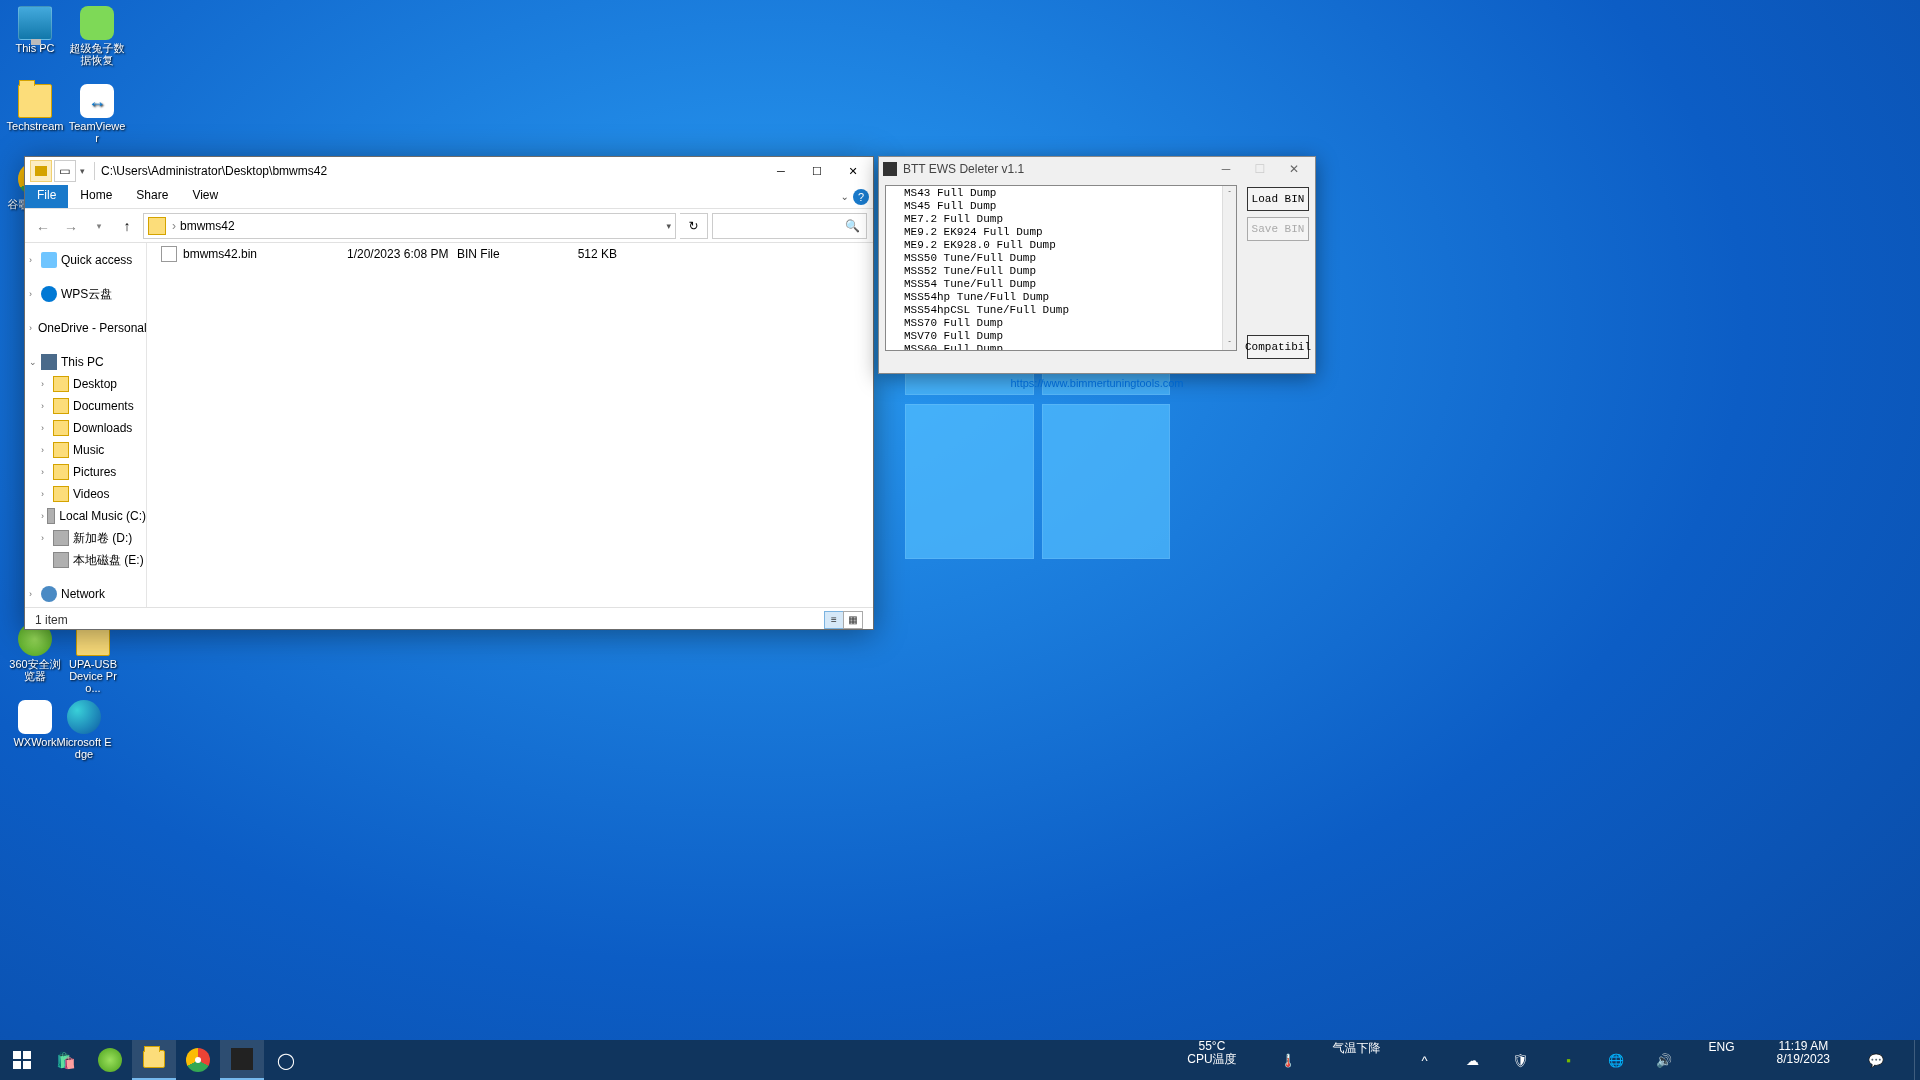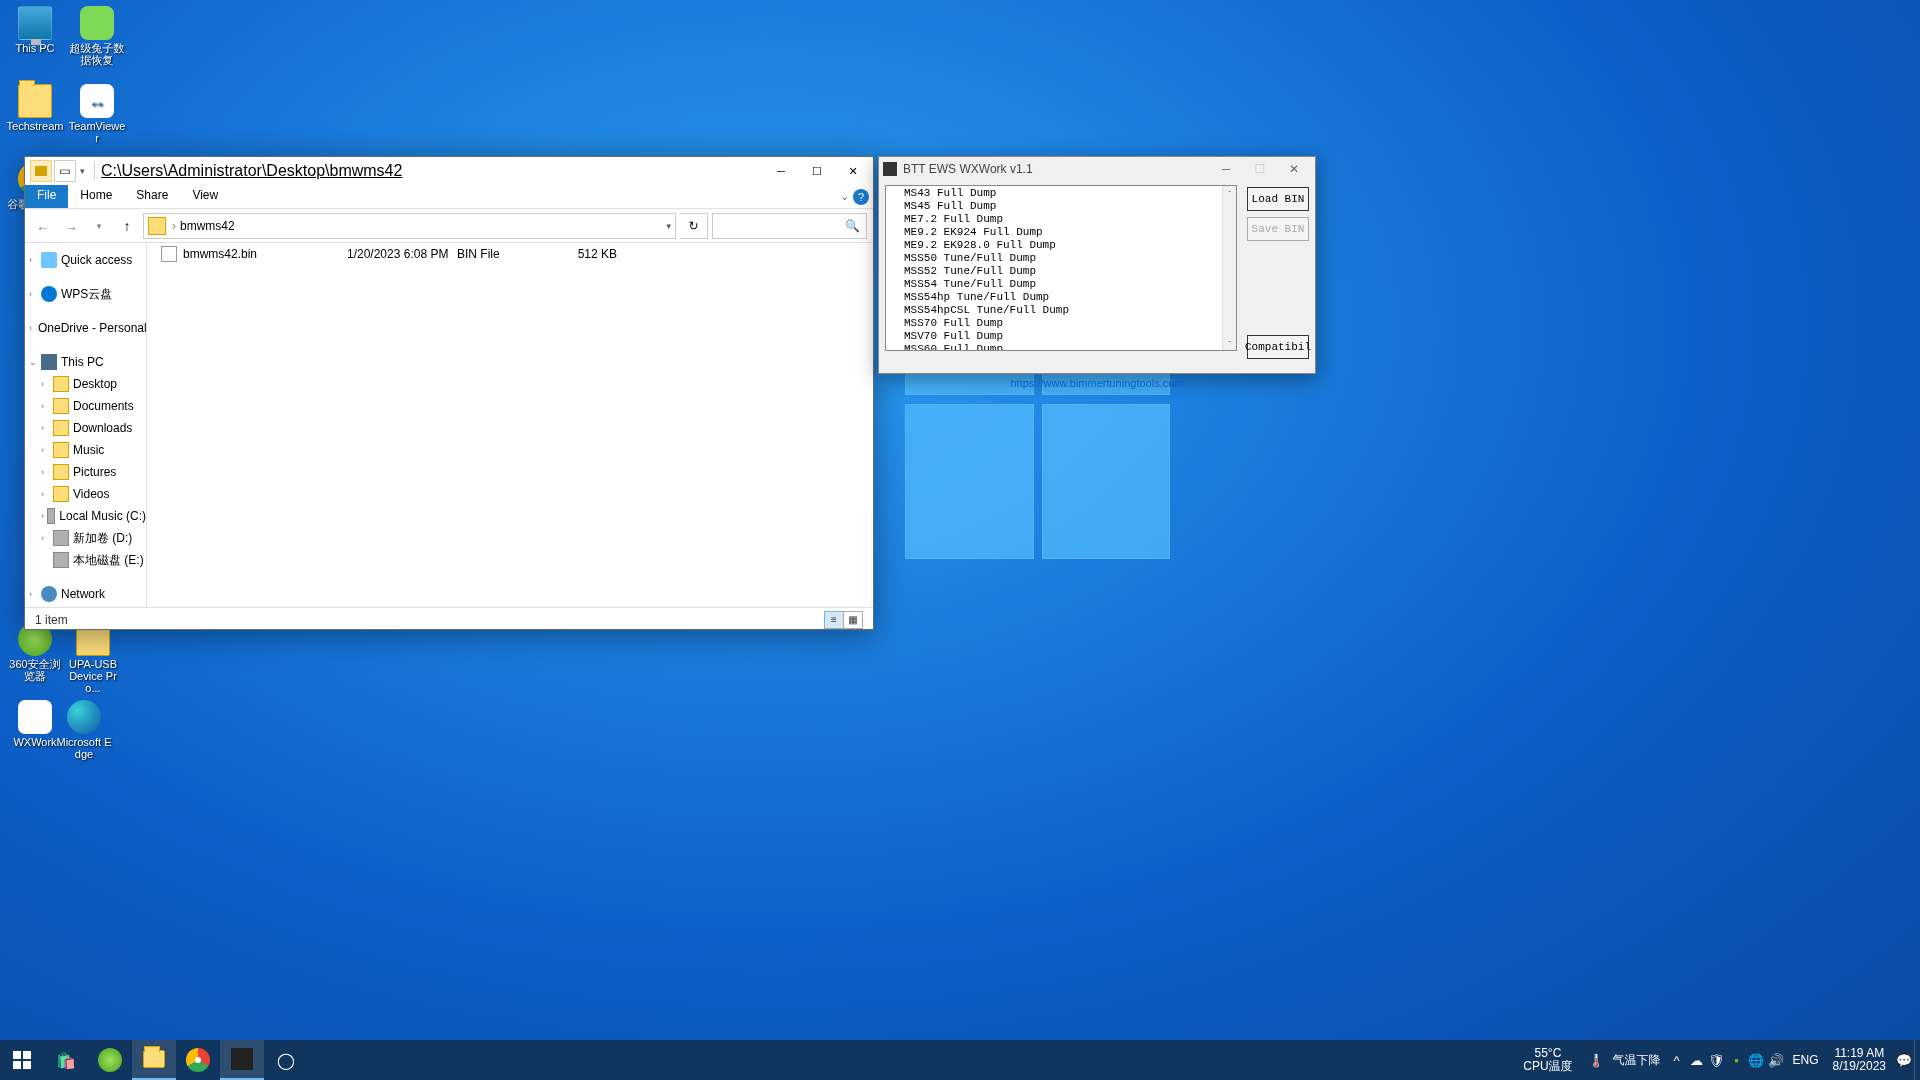--- a/index.html
+++ b/index.html
@@ -18,21 +18,21 @@
 .dicon .glyph { width:34px; height:34px; margin:0 auto 2px; }
 .dicon span { display:block; word-break:break-all; line-height:12px;}
 
 
 .explorer { position:absolute; left:24px; top:156px; width:850px; height:474px; background:#fff; border:1px solid #6b6b6b; box-shadow:0 4px 30px rgba(0,0,0,.4); font-size:12px; color:#000;}
 .exp-titlebar { height:28px; background:#fff; display:flex; align-items:center; padding:0 2px;}
 .qat { display:flex; align-items:center; gap:2px; padding-left:3px;}
 .qat-btn { width:22px; height:22px; display:flex; align-items:center; justify-content:center; background:#fcedc2; border:1px solid #f0d070;}
 .qat-dd{ width:10px; font-size:9px; color:#555; padding-left:2px;}
 .exp-sep { width:1px; height:18px; background:#d0d0d0; margin:0 6px;}
-.exp-title-path { flex:1; font-size:16px; white-space:nowrap; overflow:hidden;text-decoration:underline;}
+.exp-title-path { flex:1; font-size:12px; white-space:nowrap; overflow:hidden;}
 .win-controls { display:flex;}
 .win-controls div{ width:36px; height:28px; display:flex; align-items:center; justify-content:center; font-size:11px;}
 .exp-ribbon { background:#fff; border-bottom:1px solid #e1e1e1; display:flex; align-items:stretch; height:24px;}
 .exp-ribbon .tab{ padding:3px 12px 4px; font-size:12px; cursor:pointer;}
 .exp-ribbon .file{ background:#1979ca; color:#fff;}
 .exp-ribbon-right{ margin-left:auto; display:flex; align-items:center; padding-right:4px; gap:4px;}
 .help-circle{ width:16px;height:16px;border-radius:50%;background:#1979ca;color:#fff;font-size:11px;display:flex;align-items:center;justify-content:center;}
 .exp-addr { display:flex; align-items:center; height:34px; padding:4px 6px; gap:4px; border-bottom:1px solid #e1e1e1;}
 .nav-arrow{ width:24px;height:24px; display:flex;align-items:center;justify-content:center; color:#808080; font-size:14px;}
 .nav-arrow.enabled{ color:#000;}
@@ -83,21 +83,21 @@
 .ews-btn{ height:24px; border:1px solid #333; background:#f4f4f4; font-family:"Courier New",monospace; font-size:11px; display:flex;align-items:center;justify-content:center;}
 .ews-btn.disabled{ border-color:#aaa; color:#aaa;}
 .ews-btn.compat{ margin-top:88px;}
 .ews-link{ text-align:center; font-size:11px; padding-bottom:4px;margin-top:16px;}
 .ews-link a{ color:#0066cc;}
 
 
 .taskbar{ position:absolute; left:0; bottom:0; width:100%; height:40px; background:#10355e; display:flex; align-items:center; color:#fff;}
 .tb-btn{ width:44px; height:40px; display:flex; align-items:center; justify-content:center;}
 .tb-btn.active{ border-bottom:2px solid #76b9ed; background:rgba(255,255,255,.12);}
-.tb-right{ margin-left:auto; display:flex; align-items:center; height:100%;}
+.tb-right{ margin-left:auto; display:flex; height:100%;gap:28px;}
 .tb-weather{ font-size:12px; text-align:center; padding:0 14px; line-height:13px;}
 .tray-ico{ width:20px; height:40px; display:flex; align-items:center; justify-content:center; font-size:13px;}
 .tb-clock{ font-size:12px; text-align:center; padding:0 8px; line-height:13px;}
 .tb-lang{ font-size:12px; padding:0 6px;}
 .win-start{width:18px;height:18px;display:grid;grid-template-columns:1fr 1fr;grid-template-rows:1fr 1fr;gap:2px;}
 .win-start span{background:#fff;}
 
 
 .g-monitor{width:34px;height:28px;background:linear-gradient(#4ad,#17a);border:1px solid #fff3;border-radius:3px;position:relative;}
 .g-monitor:after{content:"";position:absolute;bottom:-6px;left:12px;width:10px;height:6px;background:#bbb;}
@@ -315,21 +315,21 @@
     <div class="view-toggles">
       <div class="active">≡</div>
       <div>▦</div>
     </div>
   </div>
 </div>
 
 <div class="ews">
   <div class="ews-title">
     <div class="ews-ico"></div>
-    <div class="txt">BTT EWS WXWork v1.1</div>
+    <div class="txt">BTT EWS Deleter v1.1</div>
     <div class="ctrls">
       <div>─</div>
       <div style="color:#ccc;">☐</div>
       <div>✕</div>
     </div>
   </div>
   <div class="ews-body">
     <div class="ews-list">
       <div class="ews-list-inner" id="ews-items">MS43 Full Dump
 MS45 Full Dump

